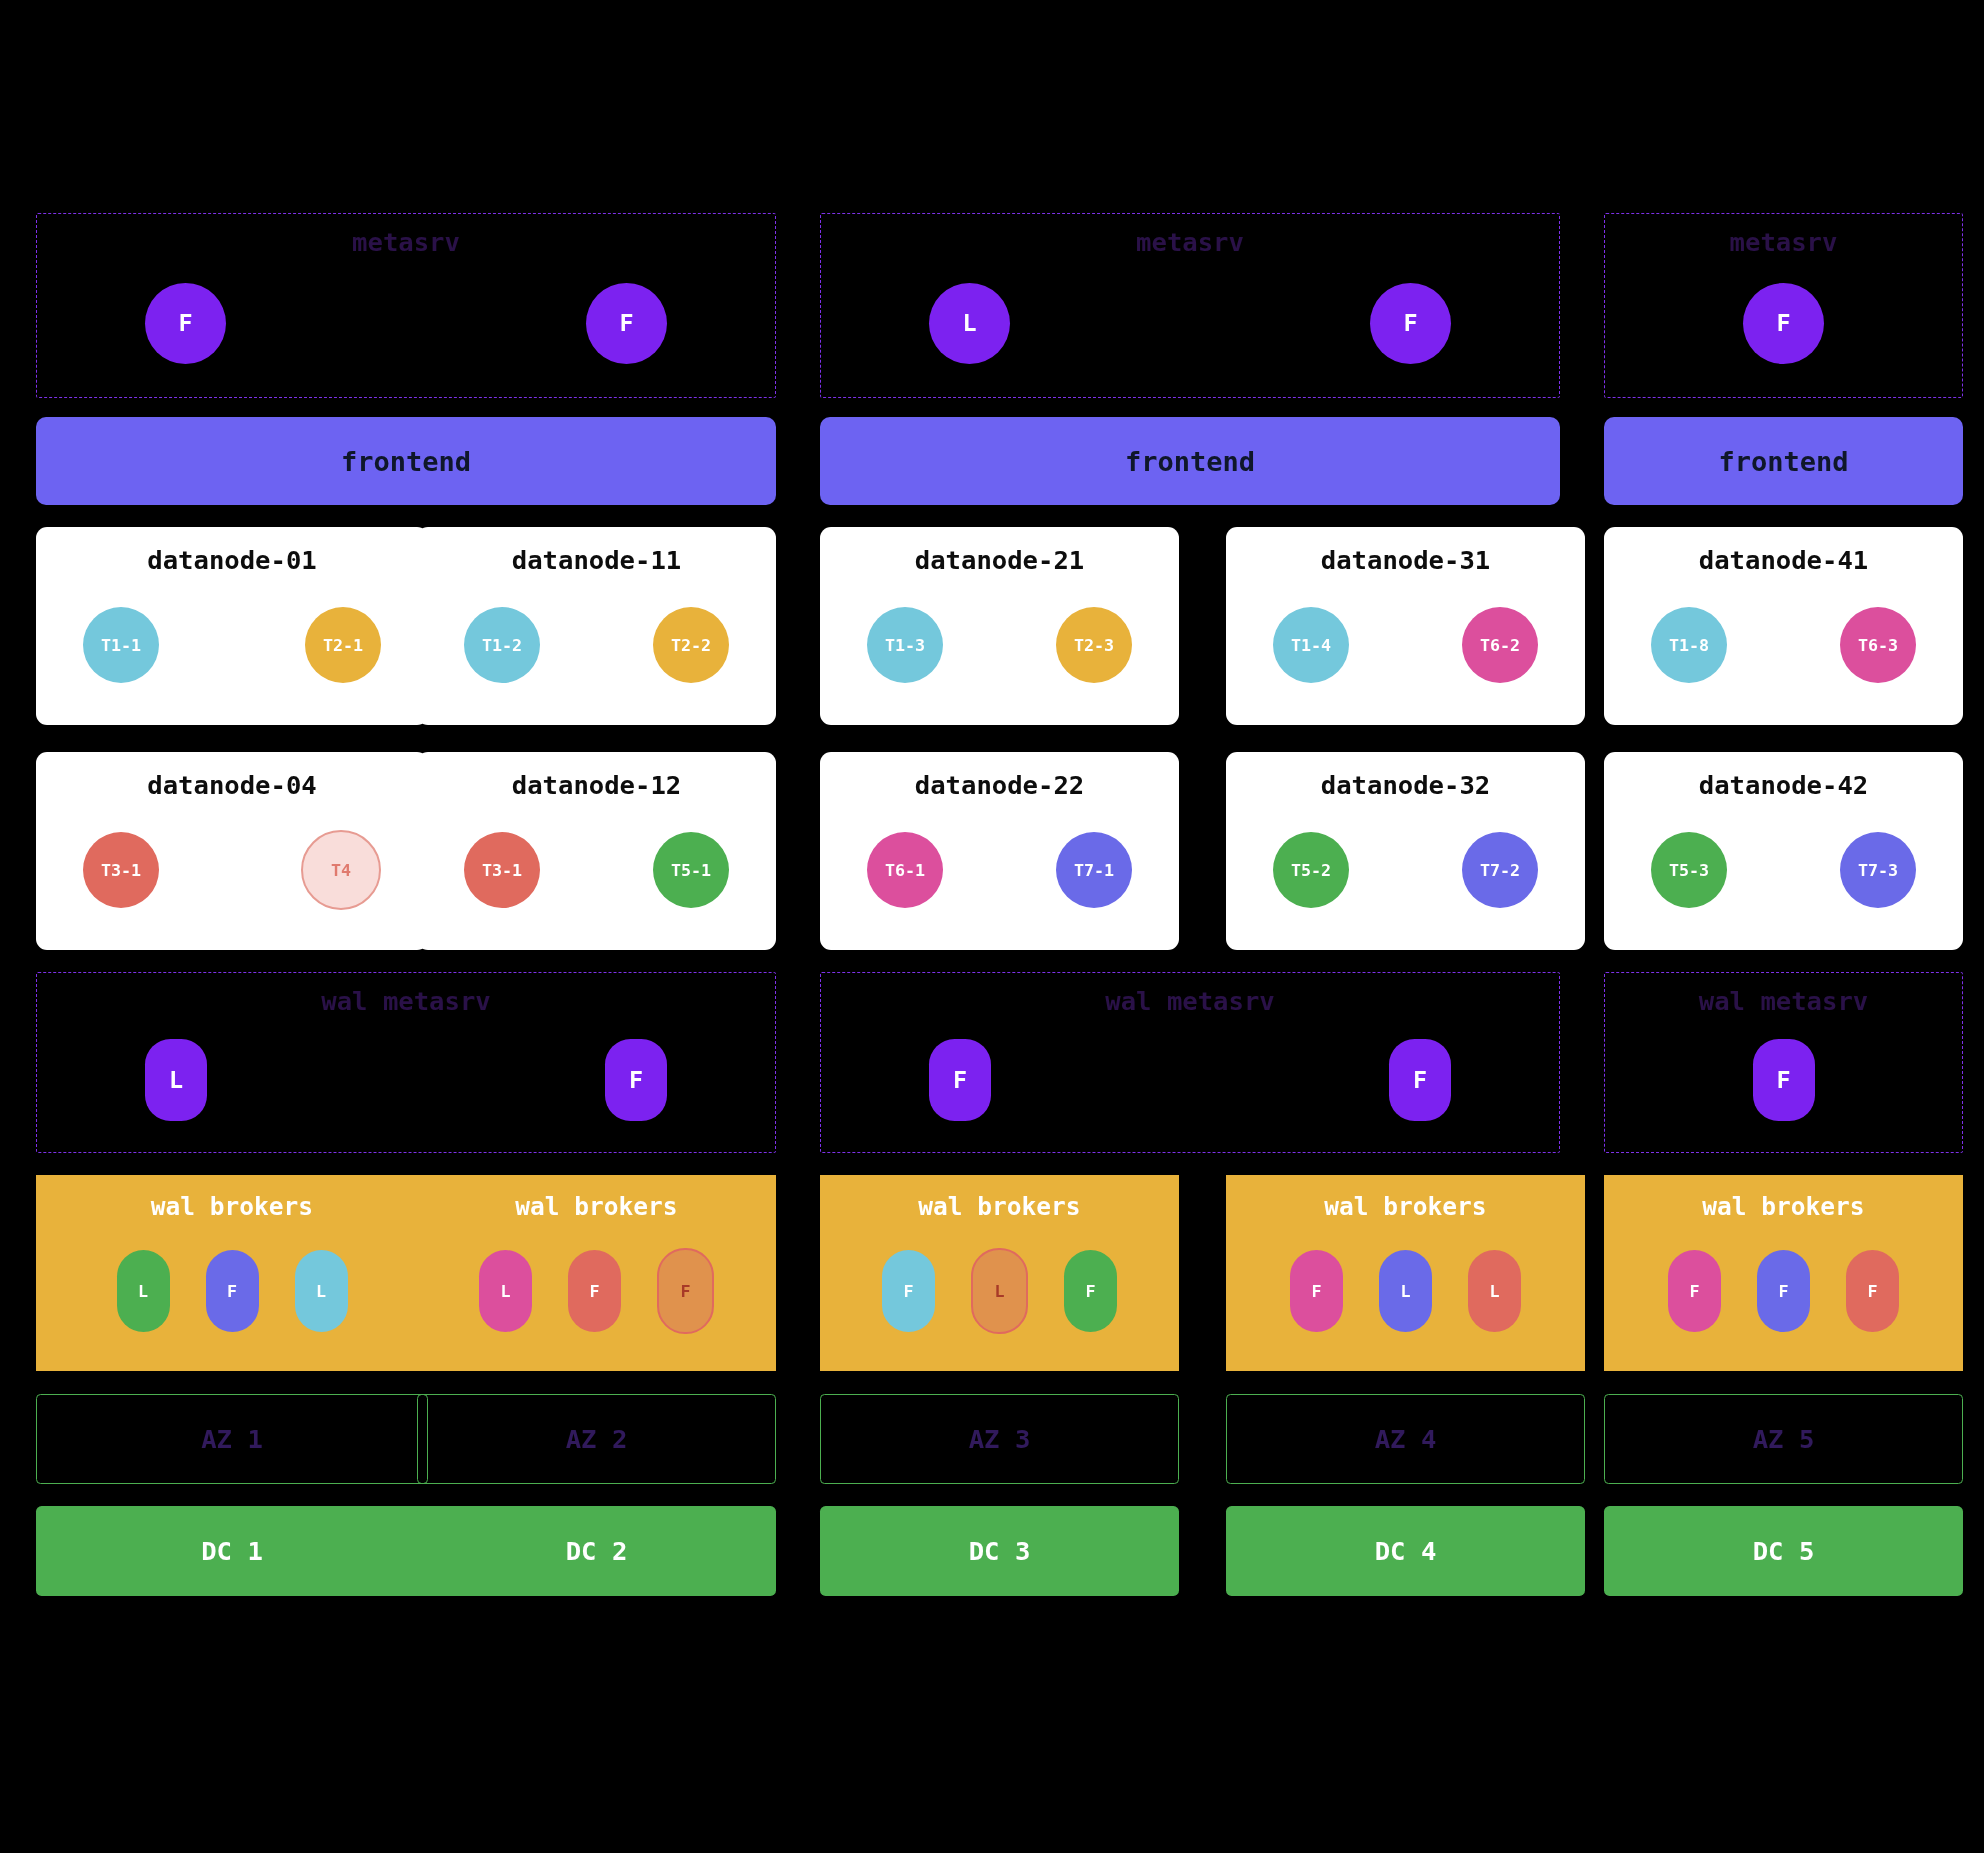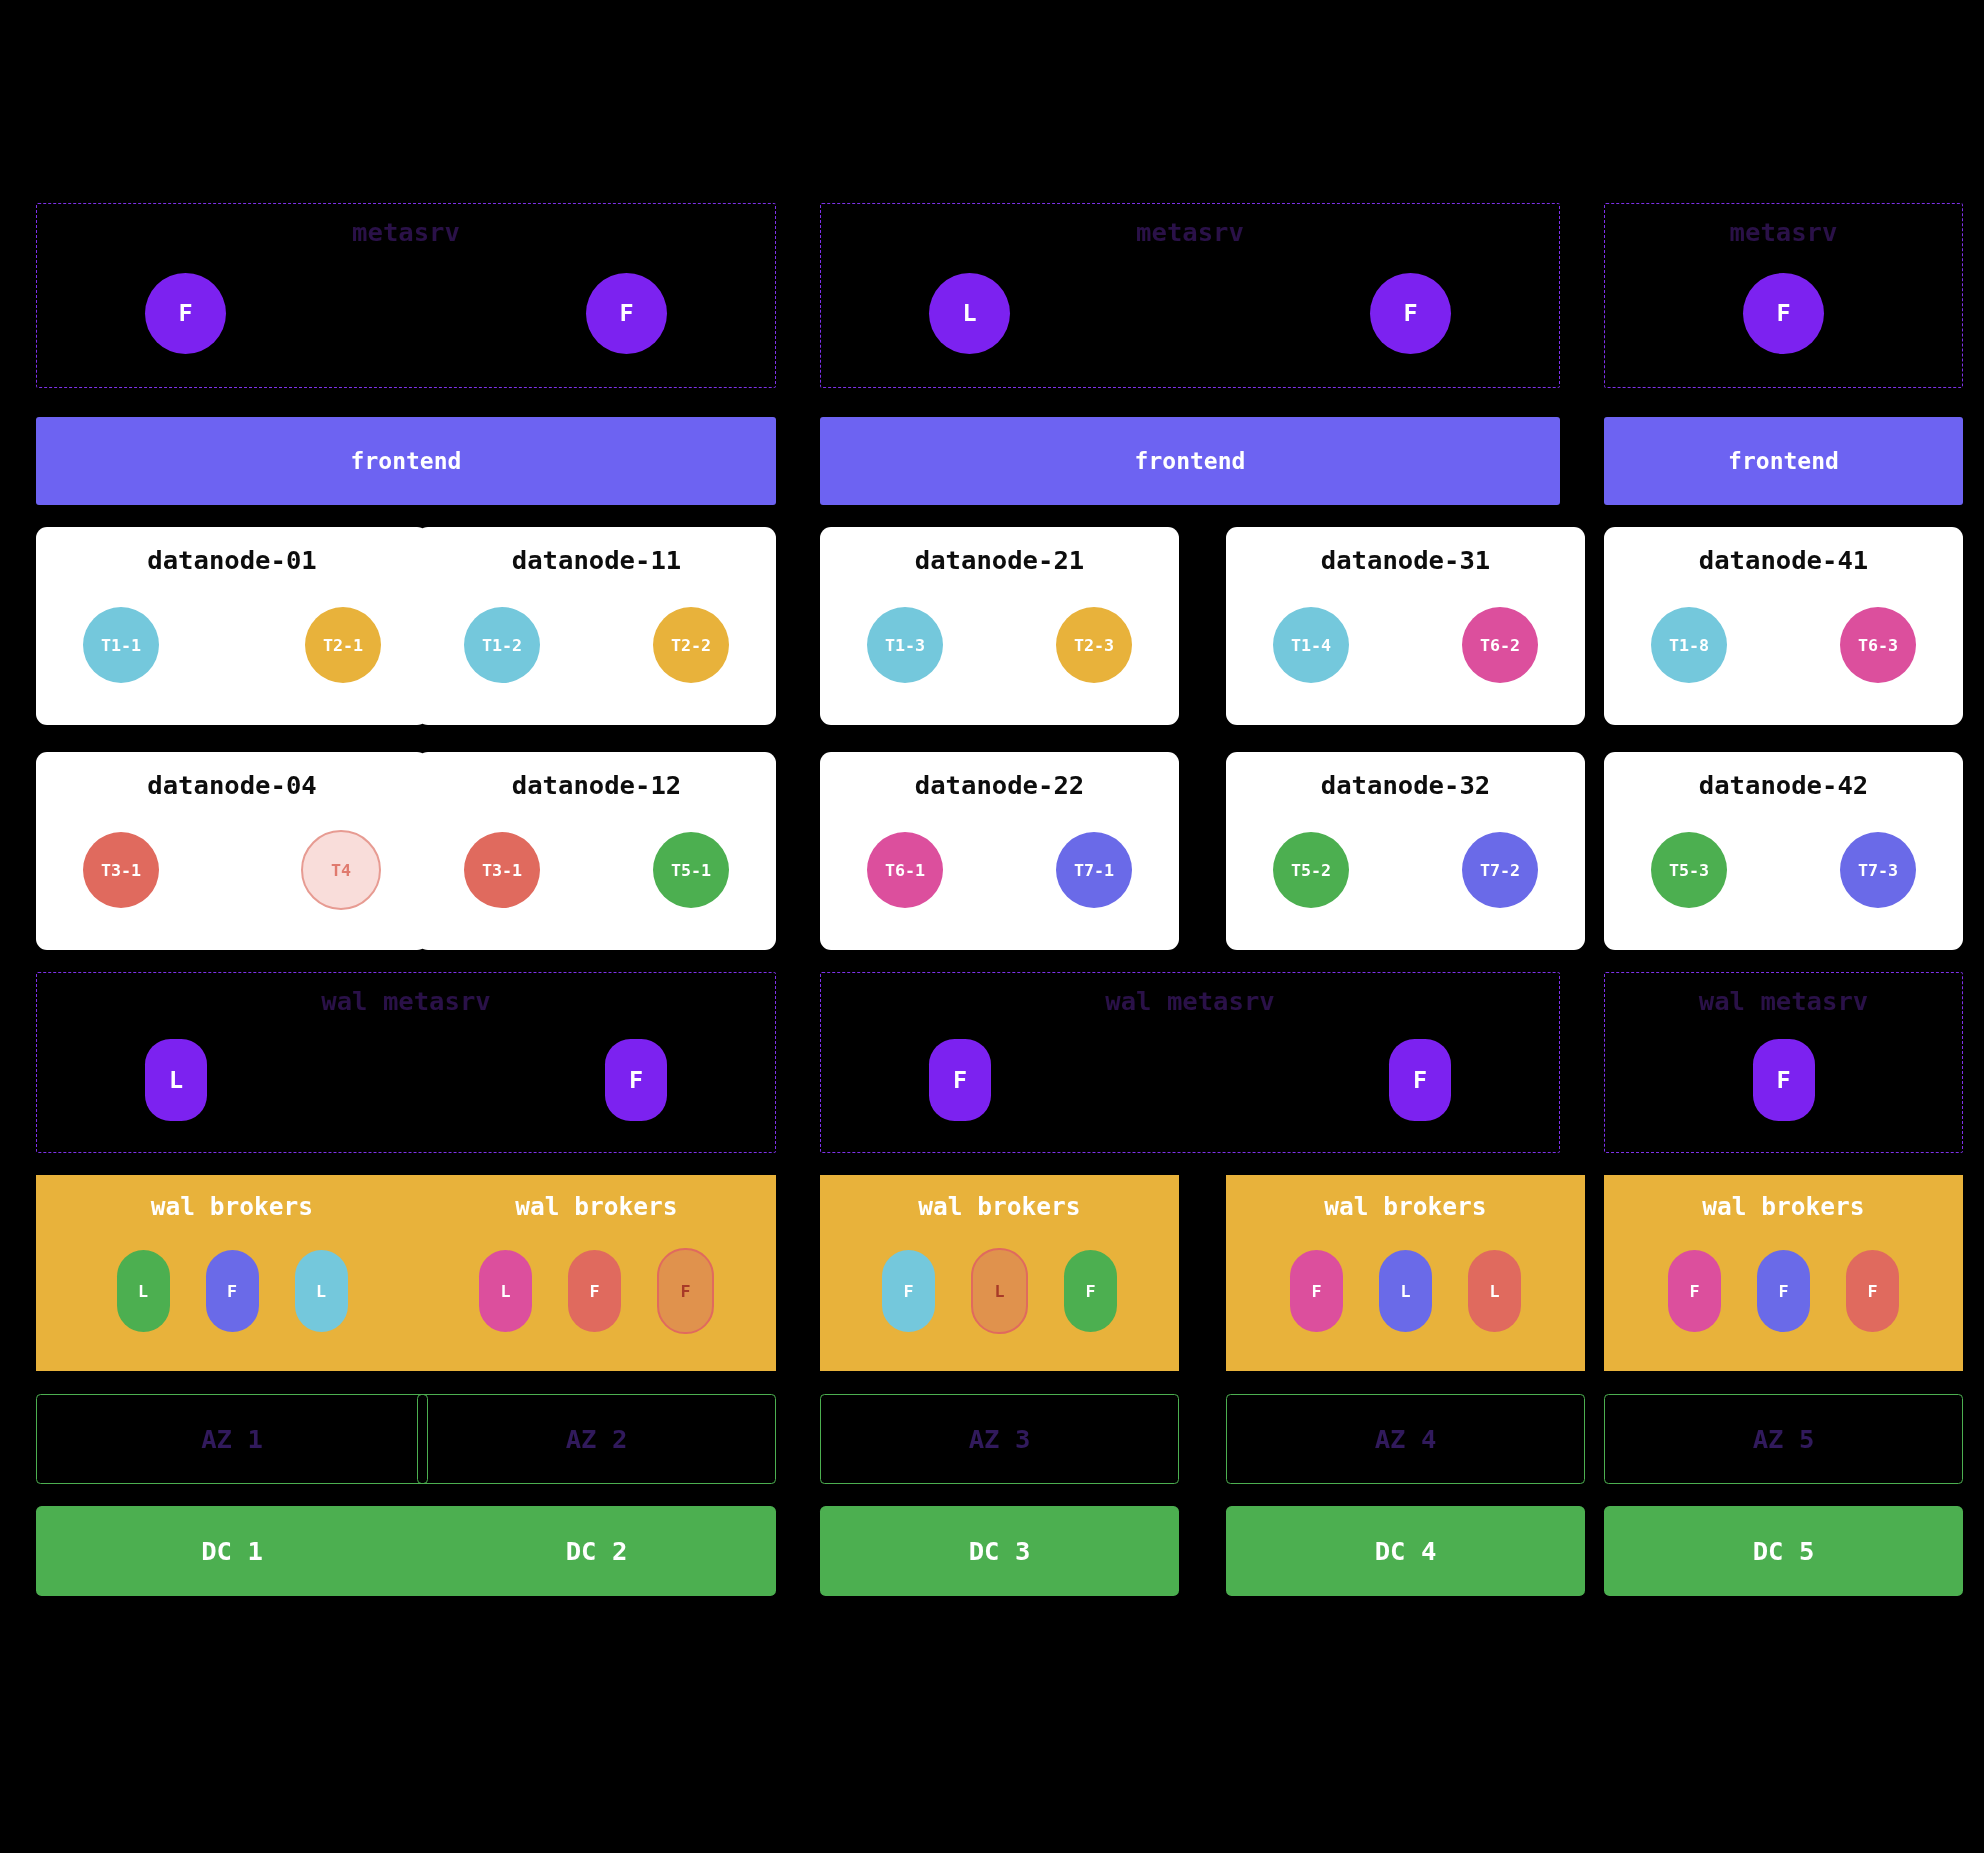--- a/index.html
+++ b/index.html
@@ -17,42 +17,42 @@
   .col1 { left: 36px;  width: 392px; }
   .col2 { left: 417px; width: 359px; }
   .col3 { left: 820px; width: 359px; }
   .col4 { left: 1201px; width: 359px; margin-left: 25px; }
   .col5 { left: 1604px; width: 359px; }
   .spanA { left: 36px;   width: 740px; }
   .spanB { left: 820px; width: 740px; }
   .spanC { left: 1604px; width: 359px; }
 
   
-  .r-metasrv  { top: 203px;  height: 185px; }
+  .r-metasrv  { top: 213px;  height: 185px; }
   .r-frontend { top: 417px;  height: 88px; }
   .r-dn1      { top: 527px;  height: 198px; }
   .r-dn2      { top: 752px; height: 198px; }
   .r-walmeta  { top: 972px; height: 181px; }
   .r-brokers  { top: 1175px; height: 196px; }
   .r-az       { top: 1394px; height: 90px; }
   .r-dc       { top: 1506px; height: 90px; }
 
   
   .dashed-box { border: 1.7px dashed var(--dashed_border); border-radius: 2.2px; display: flex; flex-direction: column; }
   .dashed-title { text-align: center; padding-top: 13.4px; font-size: 25.6px; font-weight: bold; color: var(--hidden_title); }
   .dashed-nodes { flex: 1; display: flex; align-items: center; justify-content: space-between; padding: 0 108px 7.8px; }
   .dashed-nodes.center { justify-content: center; }
   .meta-node { width: 81px; height: 81px; border-radius: 50%; background: var(--purple); color: #fff;
                display: flex; align-items: center; justify-content: center; font-size: 23.4px; font-weight: bold; }
   .wal-node  { width: 62px; height: 82px; border-radius: 25.6px; background: var(--purple); color: #fff;
                display: flex; align-items: center; justify-content: center; font-size: 23.4px; font-weight: bold; }
 
   
-  .frontend-bar { background: var(--indigo_bar); border-radius: 3px; display: flex; align-items: center;
-                  justify-content: center; color: #ffffff; font-size: 23px; font-weight: bold; }
+  .frontend-bar { background: var(--indigo_bar); border-radius: 10px; display: flex; align-items: center;
+                  justify-content: center; color: #0f172a; font-size: 27px; font-weight: bold; }
 
   
   .datanode { background: var(--white_card); border-radius: 11px; display: flex; flex-direction: column; }
   .dn-title { text-align: center; padding-top: 18px; font-size: 25.6px; font-weight: bold; color: #0d0d0d; }
   .dn-regions { flex: 1; display: flex; align-items: center; justify-content: space-between; padding: 0 47px 11px; }
   .region { width: 76px; height: 76px; border-radius: 50%; color: #fff; display: flex; align-items: center;
             justify-content: center; font-size: 16.7px; font-weight: bold; }
 
   
   .broker { background: var(--gold); border-radius: 0; display: flex; flex-direction: column; }

